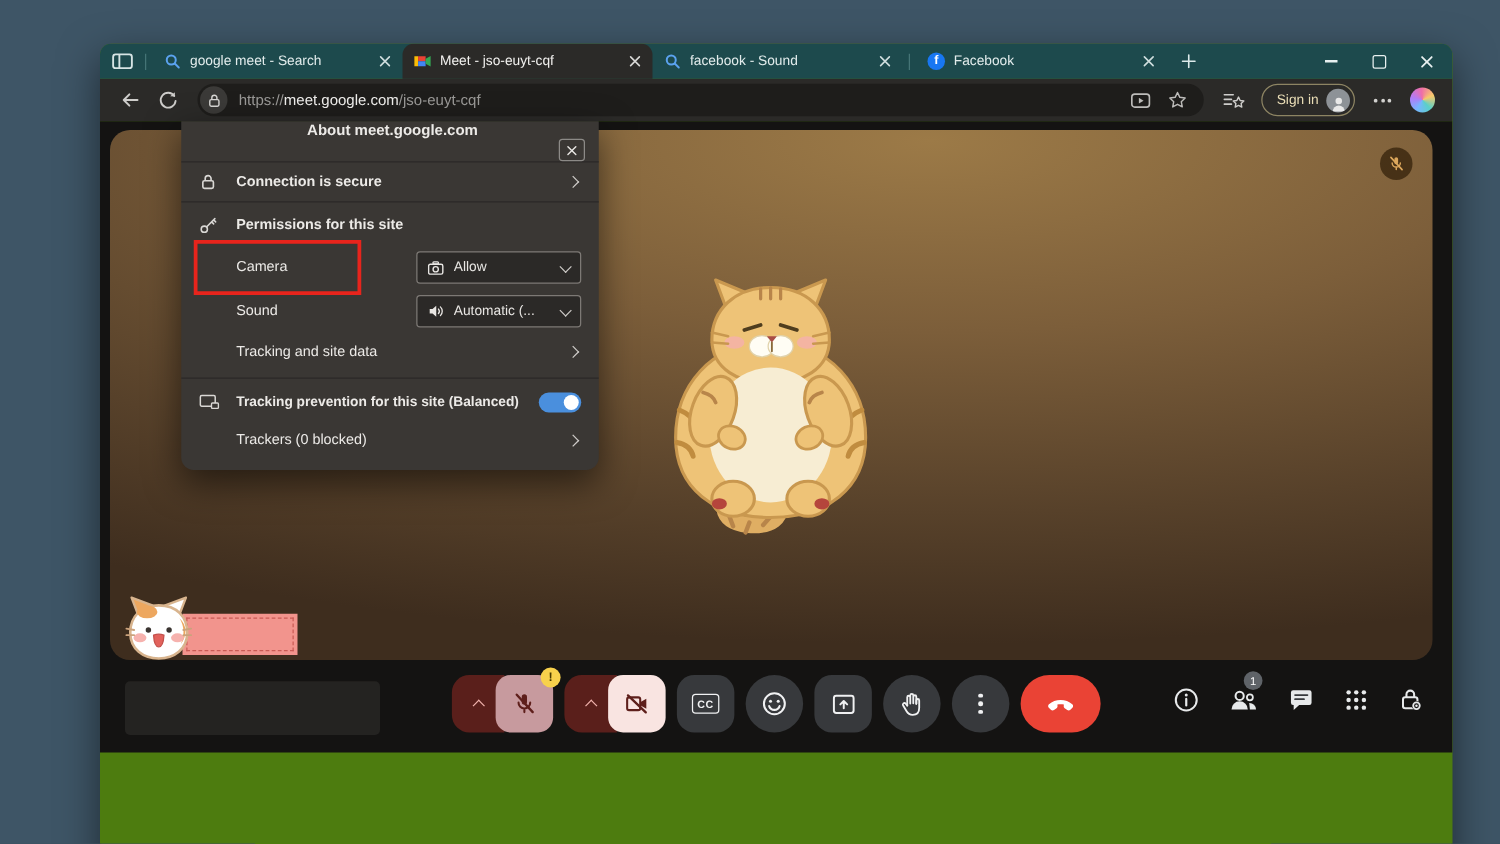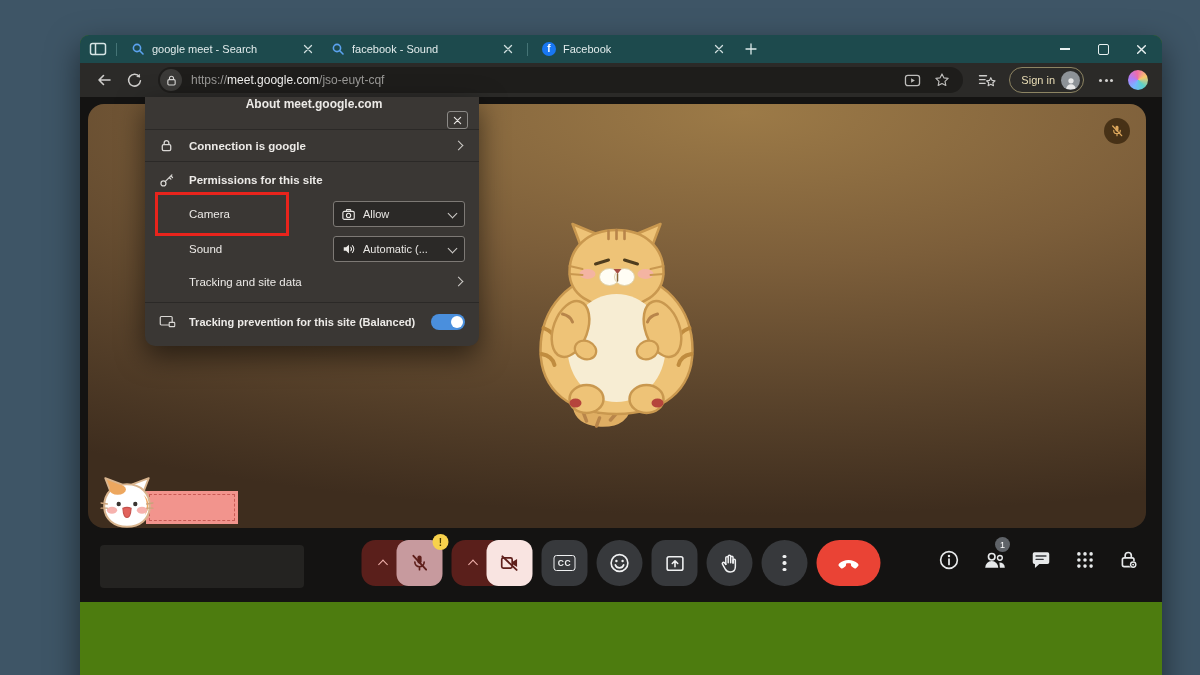--- a/index.html
+++ b/index.html
@@ -247,20 +247,31 @@
         <svg width="14" height="14">
             <use href="#i-search"></use>
           </svg>
         <span class="t-title">google meet - Search</span>
         <span class="t-close">
             <svg width="10" height="10">
               <use href="#i-x"></use>
             </svg>
           </span>
       </div>
+      <div class="tab active">
+        <svg width="14" height="14">
+            <use href="#i-meet"></use>
+          </svg>
+        <span class="t-title">Meet - jso-euyt-cqf</span>
+        <span class="t-close">
+            <svg width="10" height="10">
+              <use href="#i-x"></use>
+            </svg>
+          </span>
+      </div>
       <div class="tab">
         <svg width="14" height="14">
             <use href="#i-search"></use>
           </svg>
         <span class="t-title">facebook - Sound</span>
         <span class="t-close">
             <svg width="10" height="10">
               <use href="#i-x"></use>
             </svg>
           </span>
@@ -498,21 +509,21 @@
             </svg>
           </span>
       </div>
       <div class="p-div"></div>
       <div class="p-row" style="height:31px">
         <span class="p-ico">
             <svg width="15" height="15">
               <use href="#i-lock"></use>
             </svg>
           </span>
-        <span class="p-bold">Connection is google</span>
+        <span class="p-bold">Connection is secure</span>
         <span class="p-chev chev r"></span>
       </div>
       <div class="p-div"></div>
       <div class="p-row" style="height:30px;margin-top:3px">
         <span class="p-ico">
             <svg width="16" height="16">
               <use href="#i-key"></use>
             </svg>
           </span>
         <span class="p-bold">Permissions for this site</span>
@@ -544,17 +555,21 @@
       <div class="p-div" style="margin-top:4px"></div>
       <div class="p-row" style="height:30px;margin-top:4px">
         <span class="p-ico">
             <svg width="18" height="16">
               <use href="#i-tracking"></use>
             </svg>
           </span>
         <span class="p-bold" style="font-size:11px">Tracking prevention for this site (Balanced)</span>
         <span class="toggle"></span>
       </div>
+      <div class="p-row" style="height:30px">
+        <span class="p-ind">Trackers (0 blocked)</span>
+        <span class="p-chev chev r"></span>
+      </div>
       <div class="annotation"></div>
     </div>
 
   </div>
 </div>
 
 </body></html>

